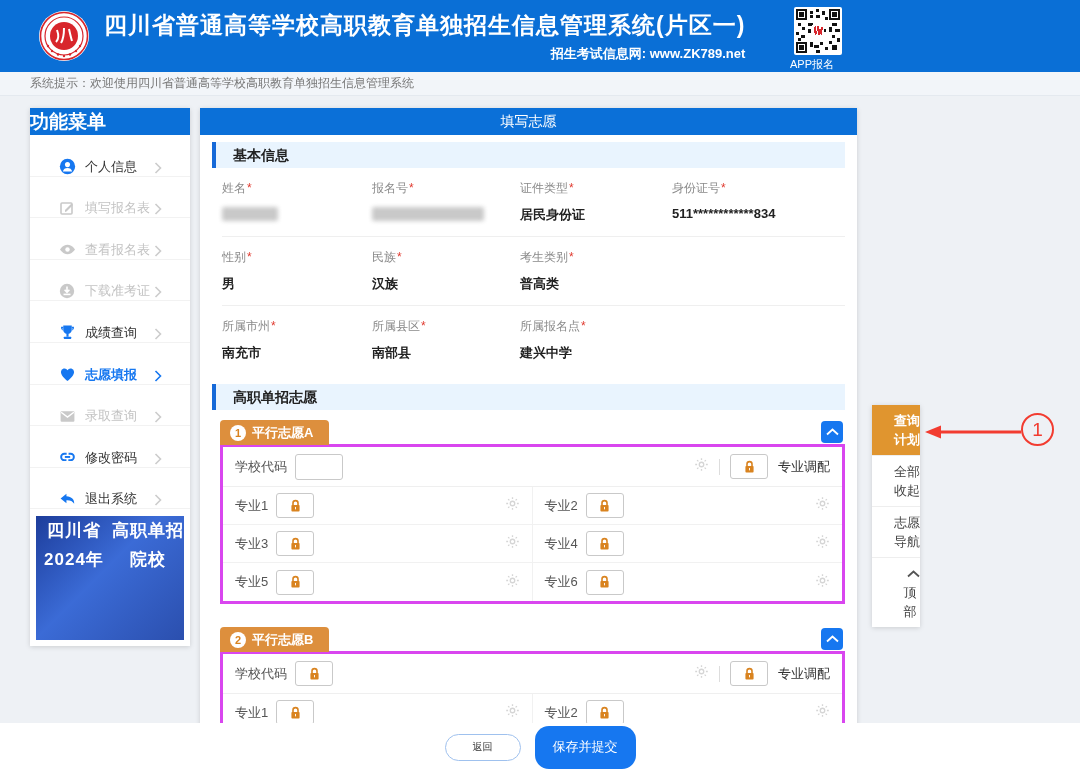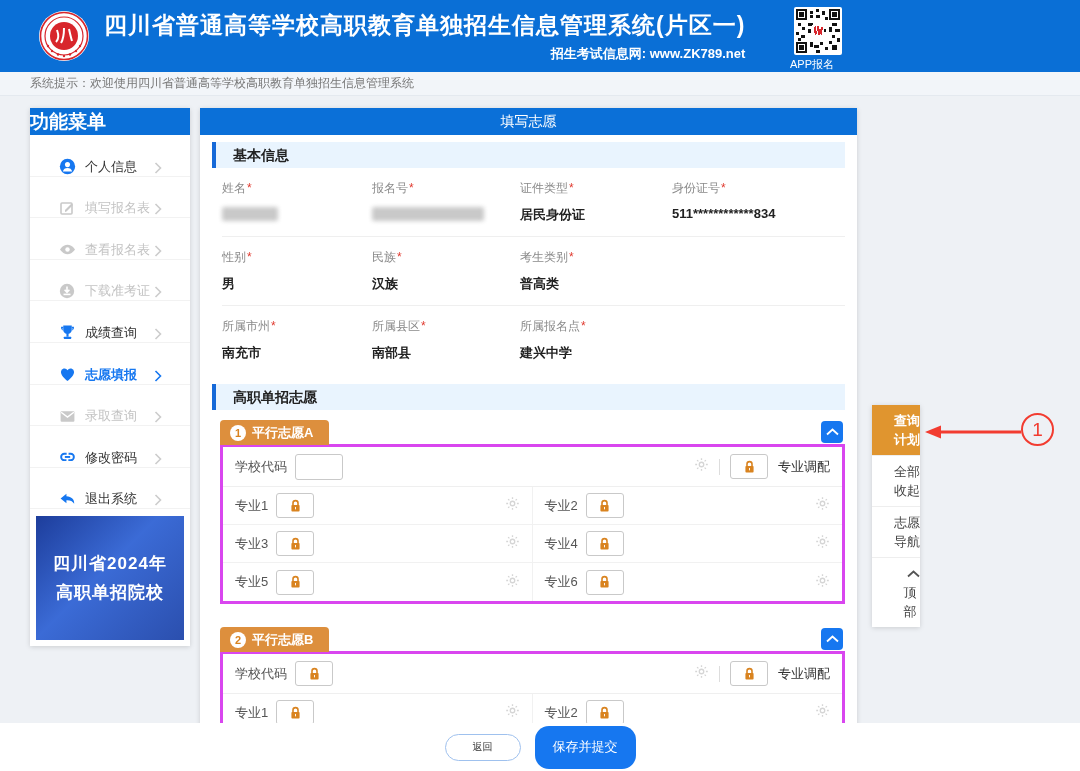--- a/index.html
+++ b/index.html
@@ -44,21 +44,21 @@
   }
   .menu-item .mi-icon{ width:18px; height:18px; display:flex; align-items:center; justify-content:center; }
   .menu-item .mi-label{ margin-left:9px; }
   .menu-item .mi-chev{ margin-left:auto; color:#ccc; font-size:14px; line-height:1; }
   .menu-item.disabled{ color:#c3c3c3; }
   .menu-item.active{ color:#1677f0; font-weight:bold; }
   .menu-item.active .mi-chev{ color:#1677f0; }
   .side-banner{
     margin:7px 6px 0 6px; height:124px; color:#fff; text-align:center;
     background:linear-gradient(135deg,#1d3d9b 0%,#3b6bd6 45%,#2b4fae 100%);
-    display:flex; flex-direction:column; justify-content:center; cursor:pointer;
+    display:flex; flex-direction:row; justify-content:center; cursor:pointer;
   }
   .side-banner div{ font-size:17px; font-weight:bold; line-height:29px; letter-spacing:1px; }
   
   .main-panel{
     position:absolute; left:200px; top:108px; width:657px; height:627px;
     background:#fff; box-shadow:0 1px 5px rgba(0,0,0,.15); overflow:hidden;
   }
   .main-head{
     height:27px; background:#0b70d8; color:#fff; font-size:14px; font-weight:normal;
     text-align:center; line-height:27px;

